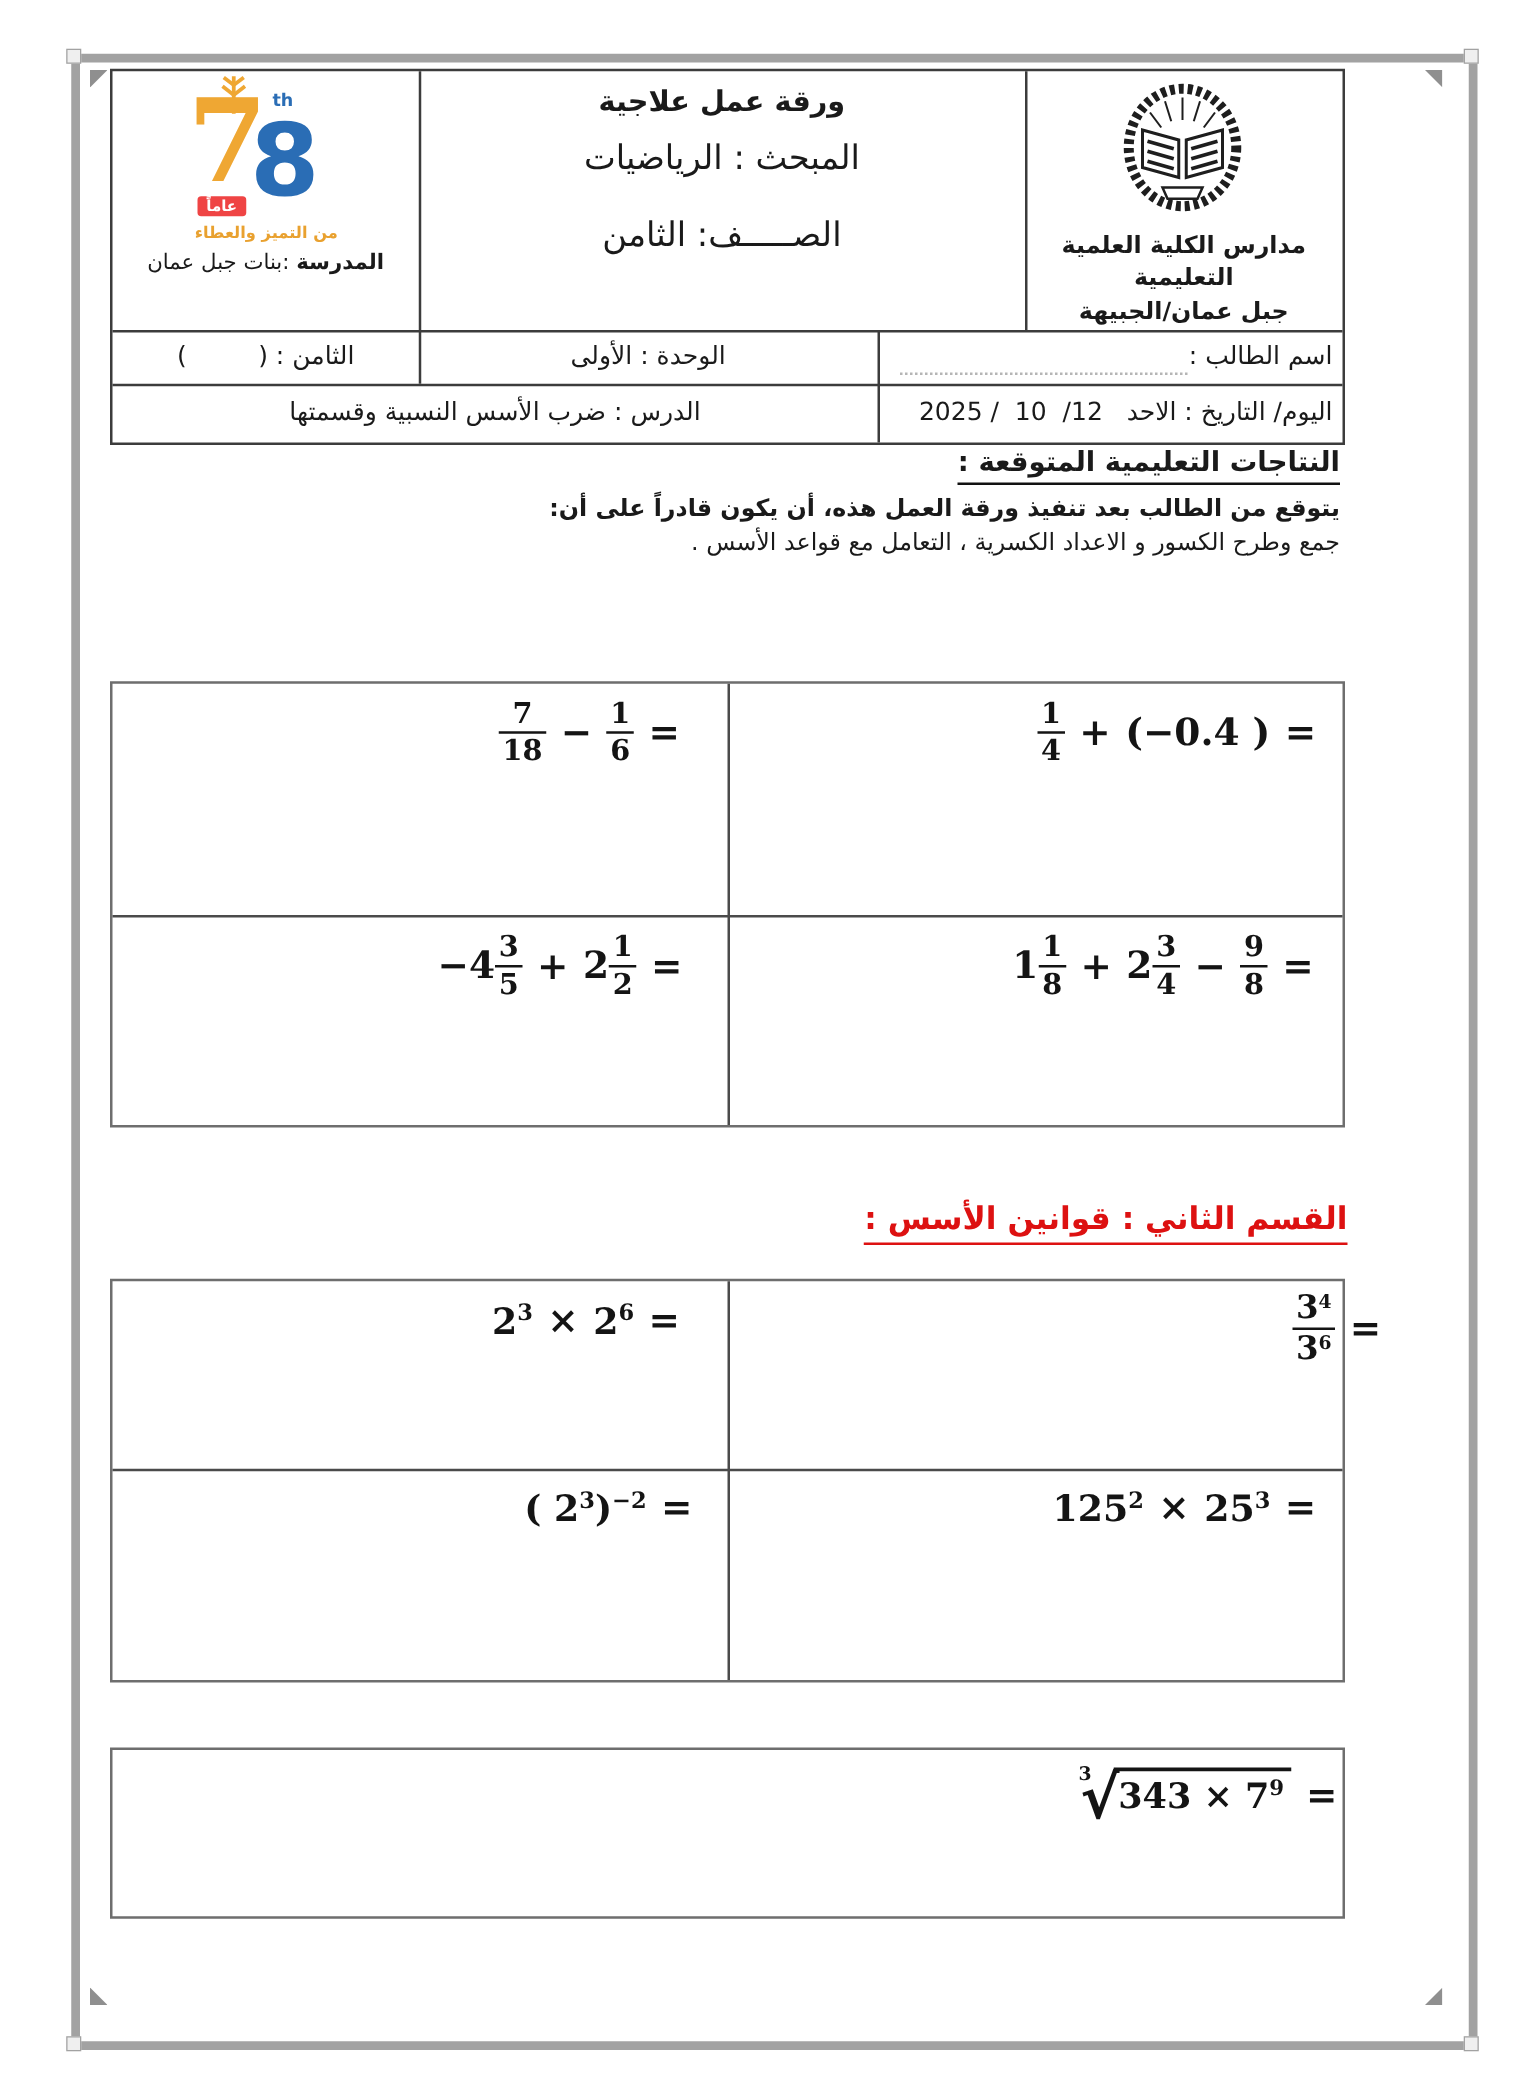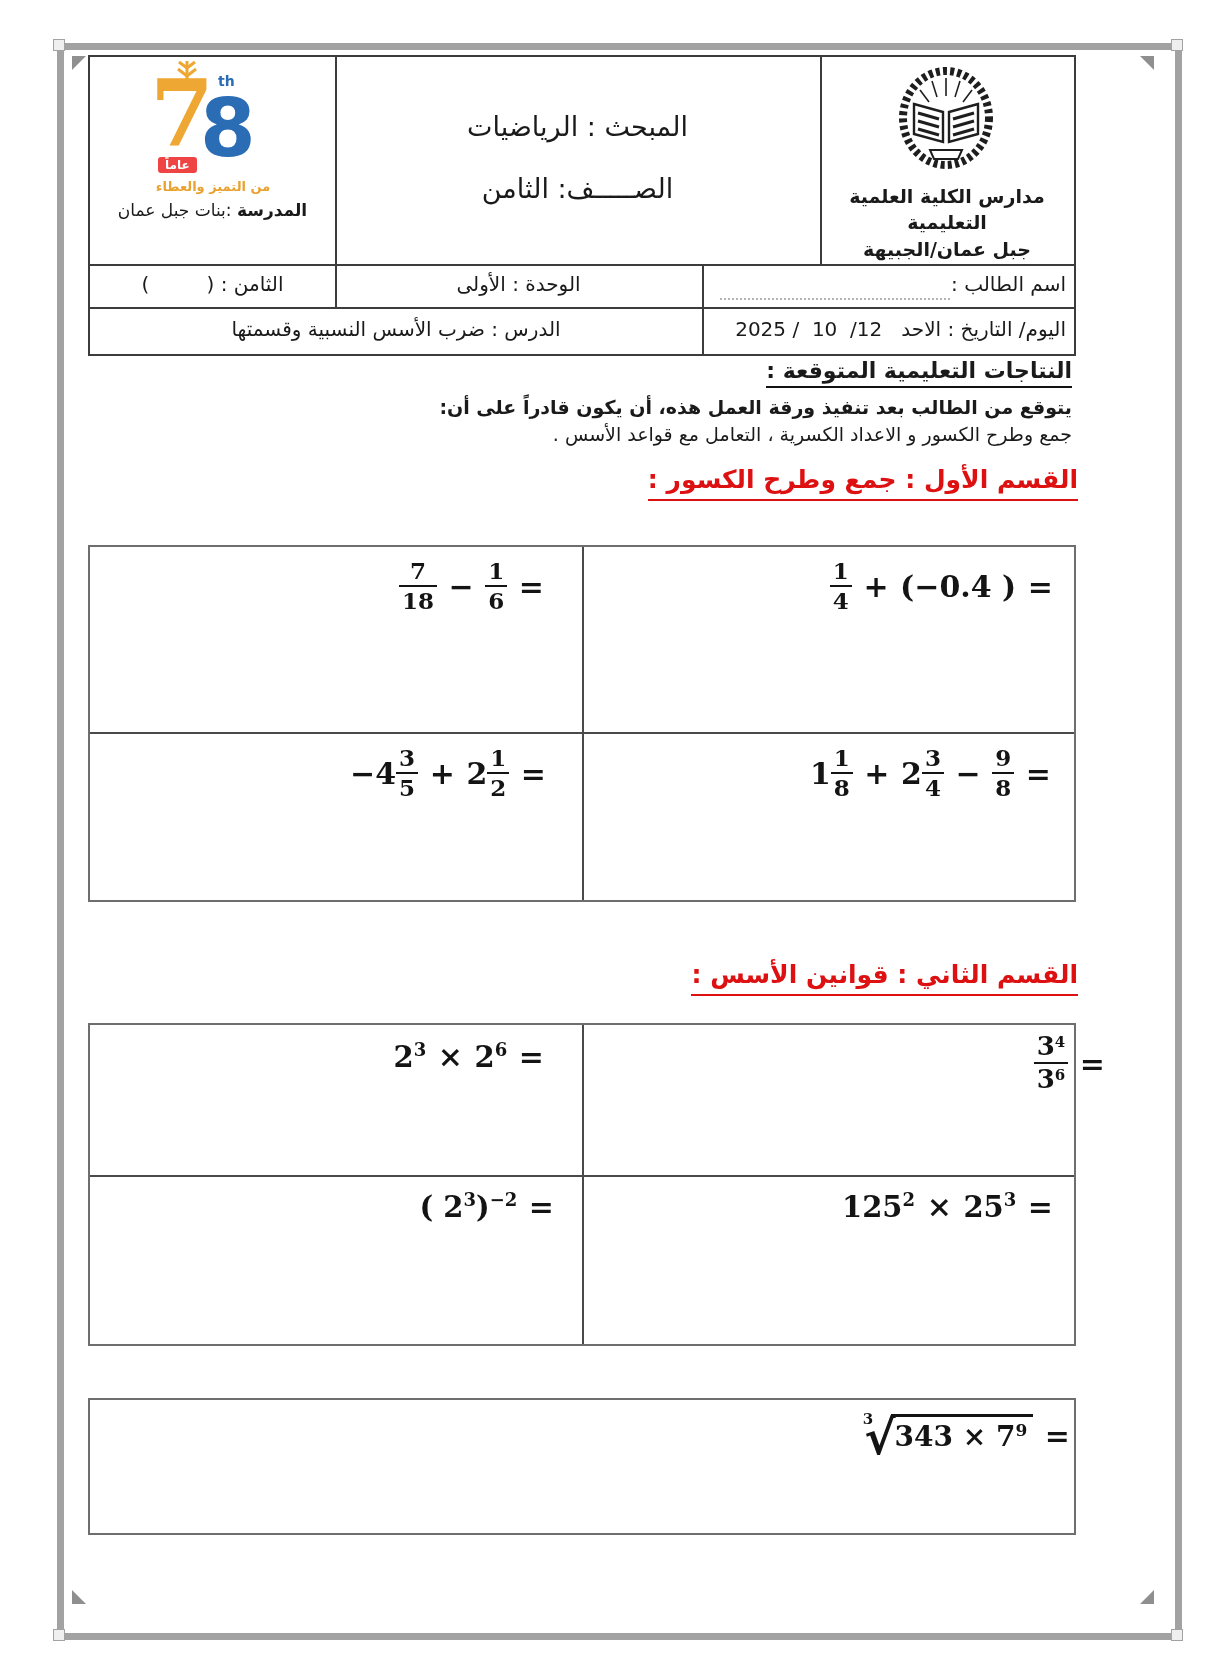--- a/index.html
+++ b/index.html
@@ -111,20 +111,21 @@
           </g>
           <path d="M44 88 L76 88 L72 97 L48 97 Z" stroke-width="2"></path>
         </g>
       </svg>
       <div class="abs rtl ctr school-line" style="left:0;top:127px;width:254px;">مدارس الكلية العلمية</div>
       <div class="abs rtl ctr school-line" style="left:0;top:153px;width:254px;">التعليمية</div>
       <div class="abs rtl ctr school-line" style="left:0;top:180px;width:254px;">جبل عمان/الجبيهة</div>
     </div>
 
     <div class="cellu" style="left:245px;top:0;width:485px;height:207px;">
+      <div class="abs rtl ctr title-line" style="left:0;top:12px;width:485px;">ورقة عمل علاجية</div>
       <div class="abs rtl ctr subject-line" style="left:0;top:54px;width:485px;">المبحث : الرياضيات</div>
       <div class="abs rtl ctr grade-line" style="left:0;top:116px;width:485px;">الصـــــف: الثامن</div>
     </div>
 
     <div class="cellu" style="left:0;top:0;width:245px;height:207px;">
       <div class="abs" style="left:48px;top:2px;width:150px;height:138px;">
         <svg class="abs" style="left:34px;top:-2px;" width="30" height="36" viewBox="0 0 30 36">
           <g stroke="#EFA733" stroke-width="3" fill="none">
             <line x1="15" y1="4" x2="15" y2="34"></line>
             <line x1="15" y1="11" x2="7" y2="5"></line>
@@ -162,23 +163,20 @@
       <div class="abs info-line" style="left:0;top:10px;width:612px;">الدرس : ضرب الأسس النسبية وقسمتها</div>
     </div>
   </div>
 
   <div class="abs rtl" style="left:88px;top:358px;width:984px;text-align:right;">
     <div><span class="out-head">النتاجات التعليمية المتوقعة :</span></div>
     <div class="out-intro" style="margin-top:8px;">يتوقع من الطالب بعد تنفيذ ورقة العمل هذه، أن يكون قادراً على أن:</div>
     <div class="out-detail" style="margin-top:5px;padding-left:14px;">جمع وطرح الكسور و الاعداد الكسرية ، التعامل مع قواعد الأسس .</div>
   </div>
 
-  <div class="abs rtl" style="left:88px;top:465px;width:990px;text-align:right;">
-    <span class="red-head">القسم الأول : جمع وطرح الكسور :</span>
-  </div>
 
   <div class="ptable" style="top:545px;height:353px;">
     <div class="pline-v" style="left:492px;top:0;height:353px;"></div>
     <div class="pline-h" style="left:0;top:185px;width:984px;"></div>
 
     <div class="cell" style="left:0;top:0;width:492px;height:185px;">
       <div class="math" style="right:32px;top:12px;">
         <span class="frac"><span class="num">7</span><span class="den">18</span></span>
         <span class="op">−</span>
         <span class="frac"><span class="num">1</span><span class="den">6</span></span>

